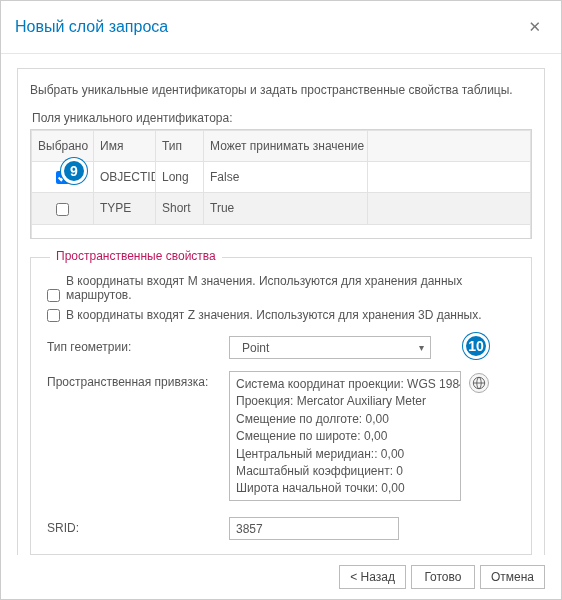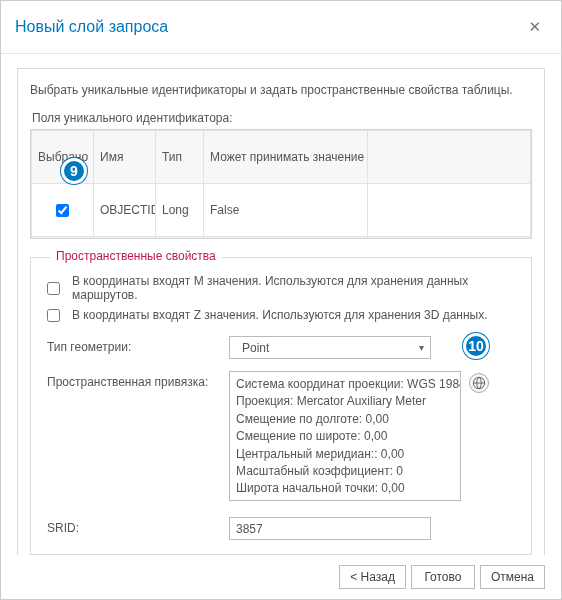--- a/index.html
+++ b/index.html
@@ -58,21 +58,21 @@
     height: 110px;
     overflow: hidden;
   }
   table {
     border-collapse: collapse;
     width: 100%;
     table-layout: fixed;
   }
   th, td {
     border: 1px solid #e2e2e2;
-    padding: 19px 6px;
+    padding: 8px 6px;
     text-align: left;
     font-weight: normal;
     color: #555;
     white-space: nowrap;
     overflow: hidden;
   }
   thead th {
     background: #f7f7f7;
     color: #555;
   }
@@ -112,22 +112,22 @@
   .legend {
     position: absolute;
     top: -9px;
     left: 19px;
     background: #fff;
     padding: 0 6px;
     color: #be185d;
   }
   .checkbox-row {
     display: flex;
-    align-items: center;
-    gap: 12px;
+    align-items: flex-end;
+    gap: 6px;
     margin: 2px 0 6px 0;
     color: #555;
   }
   .form-row {
     display: flex;
     align-items: flex-start;
     margin-top: 12px;
   }
   .form-row .lbl {
     width: 182px;
@@ -176,21 +176,21 @@
     border-radius: 50%;
     display: flex;
     align-items: center; justify-content: center;
     color: #555;
     font-size: 12px;
     background:#f6f6f6;
   }
   .input {
     border: 1px solid #bbb;
     height: 23px;
-    width: 202px;
+    width: 170px;
     padding: 0 6px;
     color: #555;
     display: flex;
     align-items: center;
     background: #fff;
   }
   .footer {
     height: 44px;
     display: flex;
     justify-content: flex-end;

